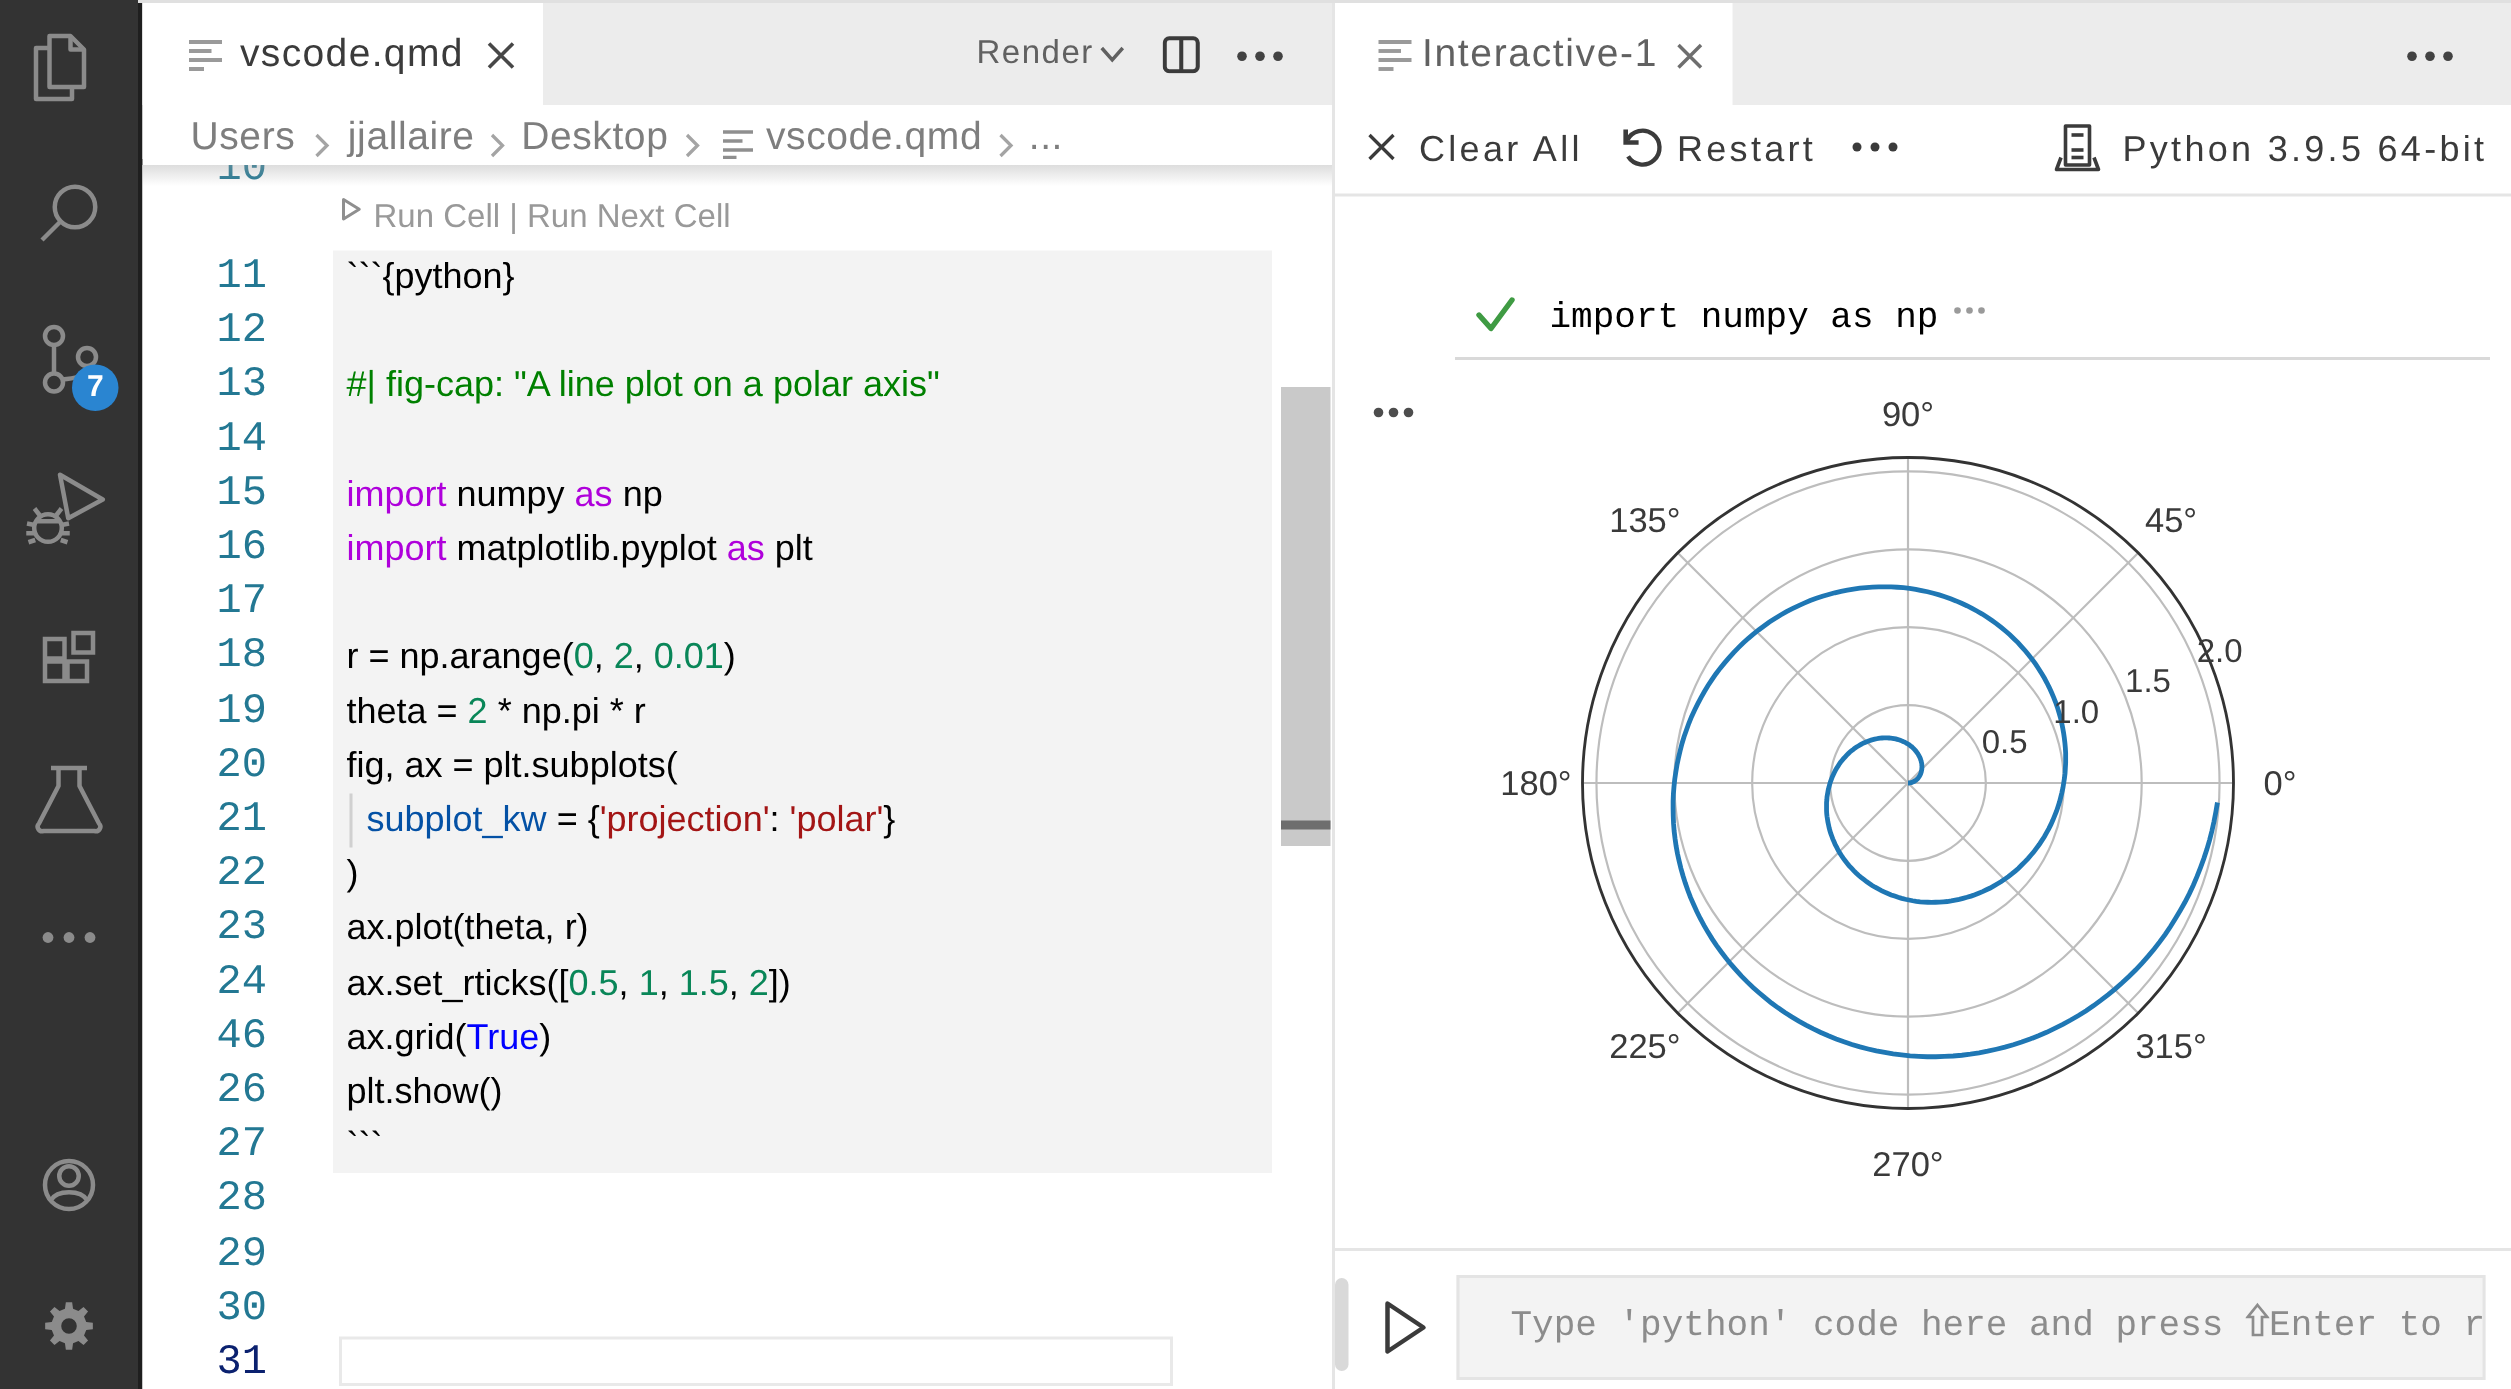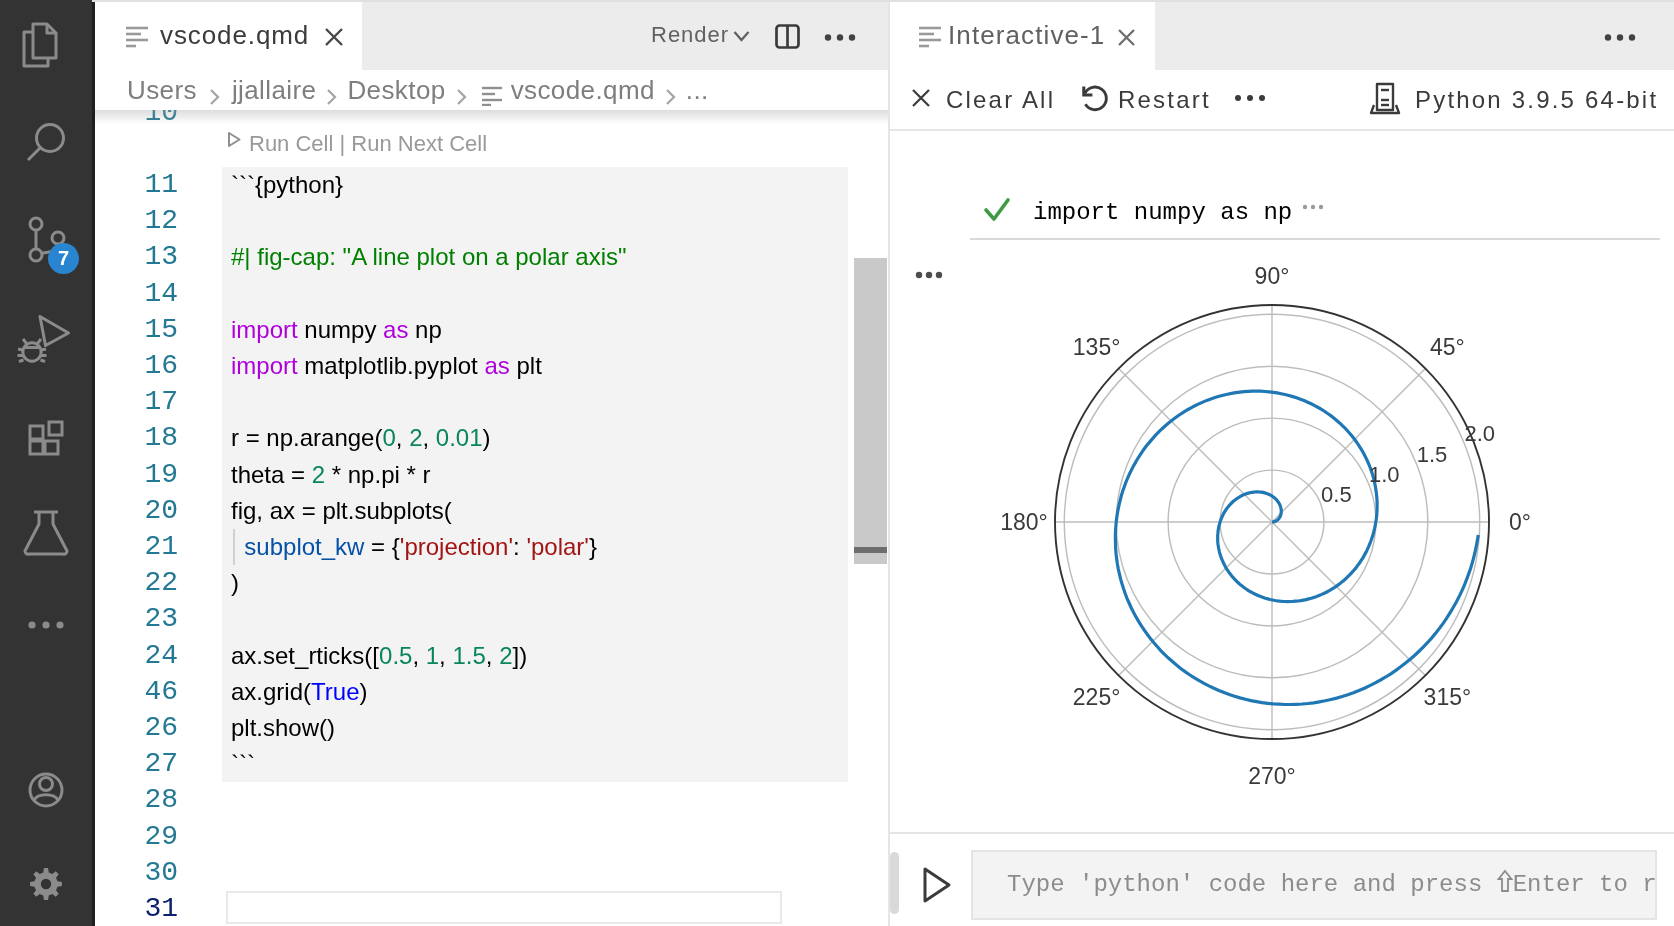--- a/index.html
+++ b/index.html
@@ -172,20 +172,21 @@
 <div class="row" style="top:528.9px">
           <span class="num">21</span>
           <span class="code">  <span style="color:#0451a5">subplot_kw</span> = {<span style="color:#a31515">'projection'</span>: <span style="color:#a31515">'polar'</span>}</span>
         </div>
 <div class="row" style="top:565.1px">
           <span class="num">22</span>
           <span class="code">)</span>
         </div>
 <div class="row" style="top:601.3px">
           <span class="num">23</span>
+          <span class="code">ax.plot(theta, r)</span>
         </div>
 <div class="row" style="top:637.5px">
           <span class="num">24</span>
           <span class="code">ax.set_rticks([<span style="color:#098658">0.5</span>, <span style="color:#098658">1</span>, <span style="color:#098658">1.5</span>, <span style="color:#098658">2</span>])</span>
         </div>
 <div class="row" style="top:673.7px">
           <span class="num">46</span>
           <span class="code">ax.grid(<span style="color:#0000ff">True</span>)</span>
         </div>
 <div class="row" style="top:709.9px">

